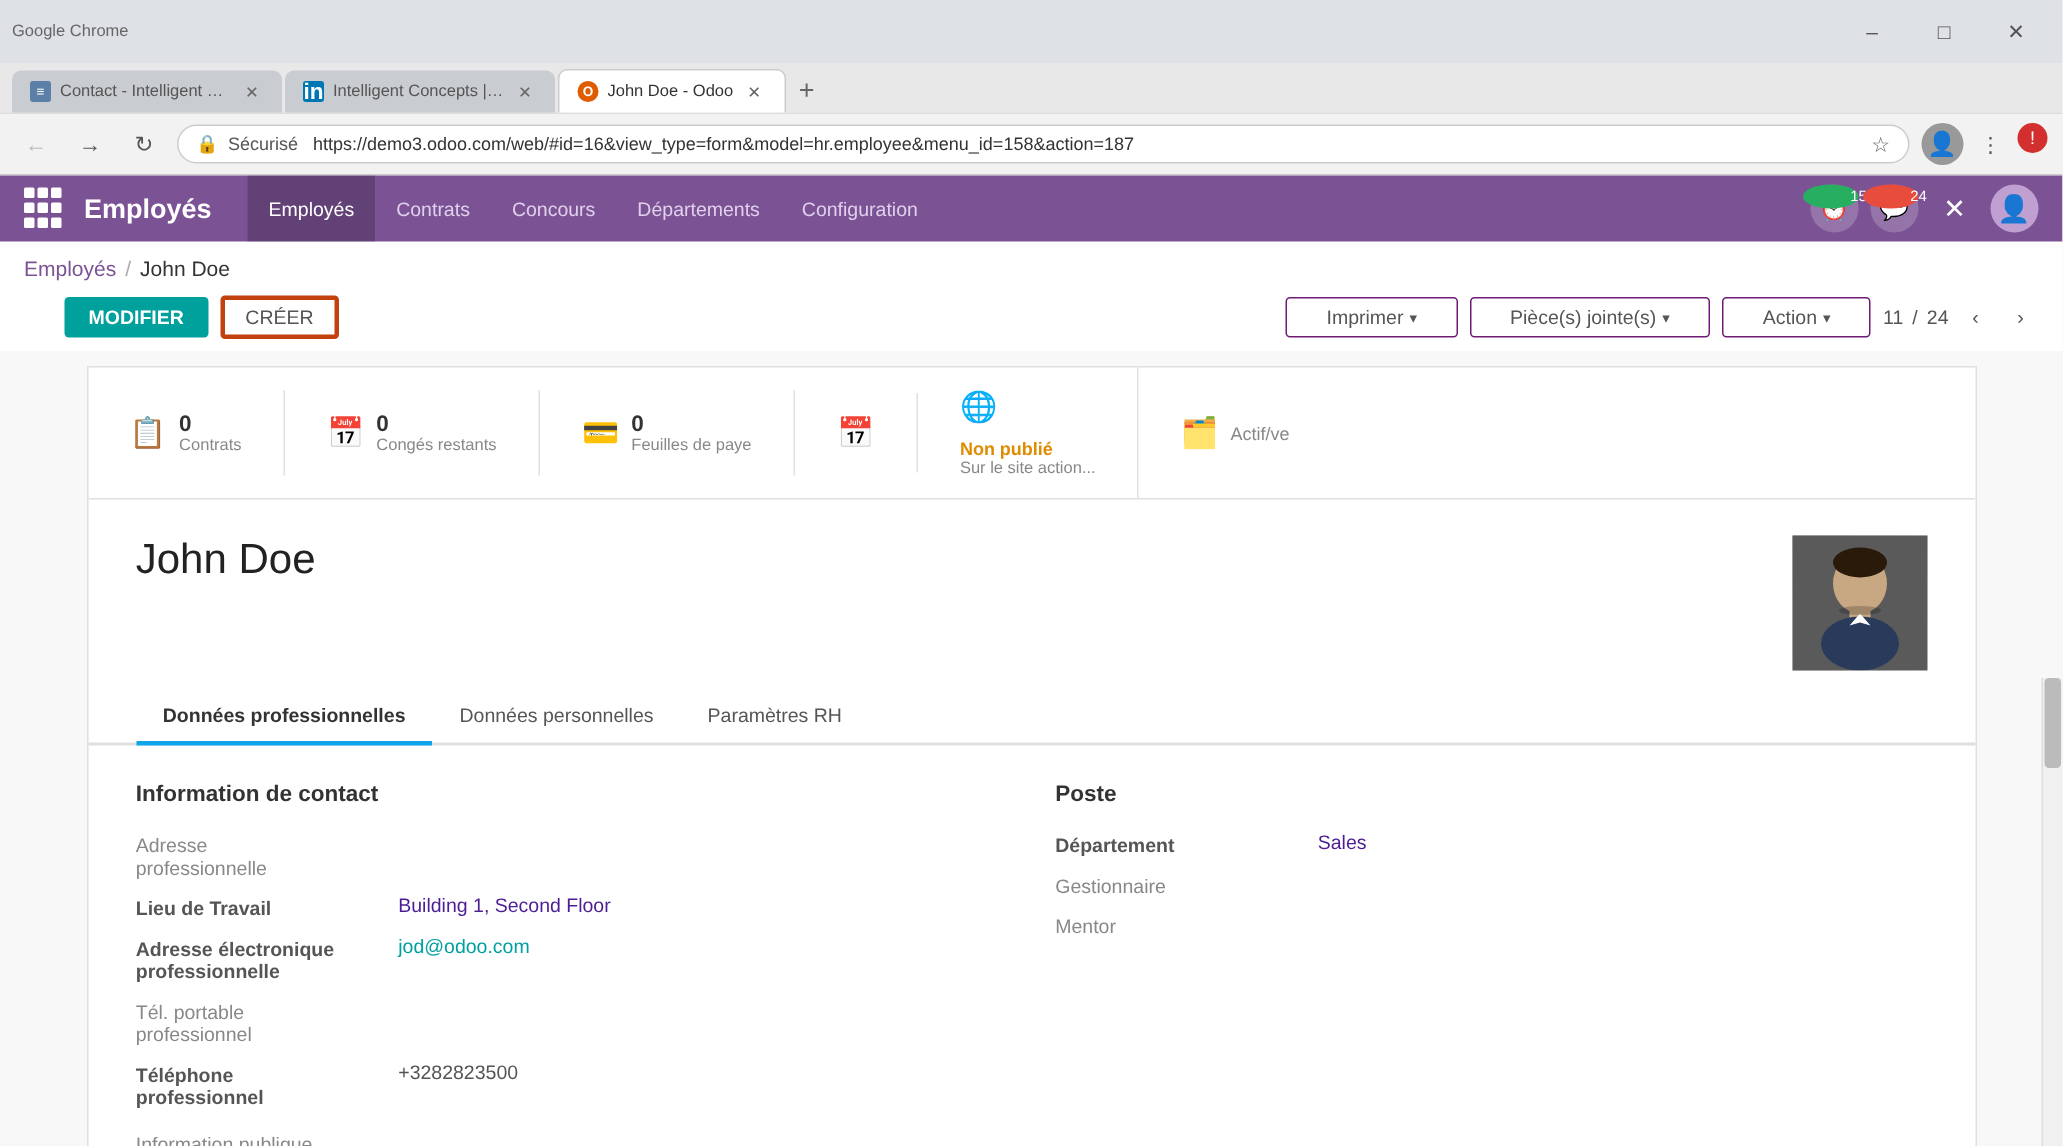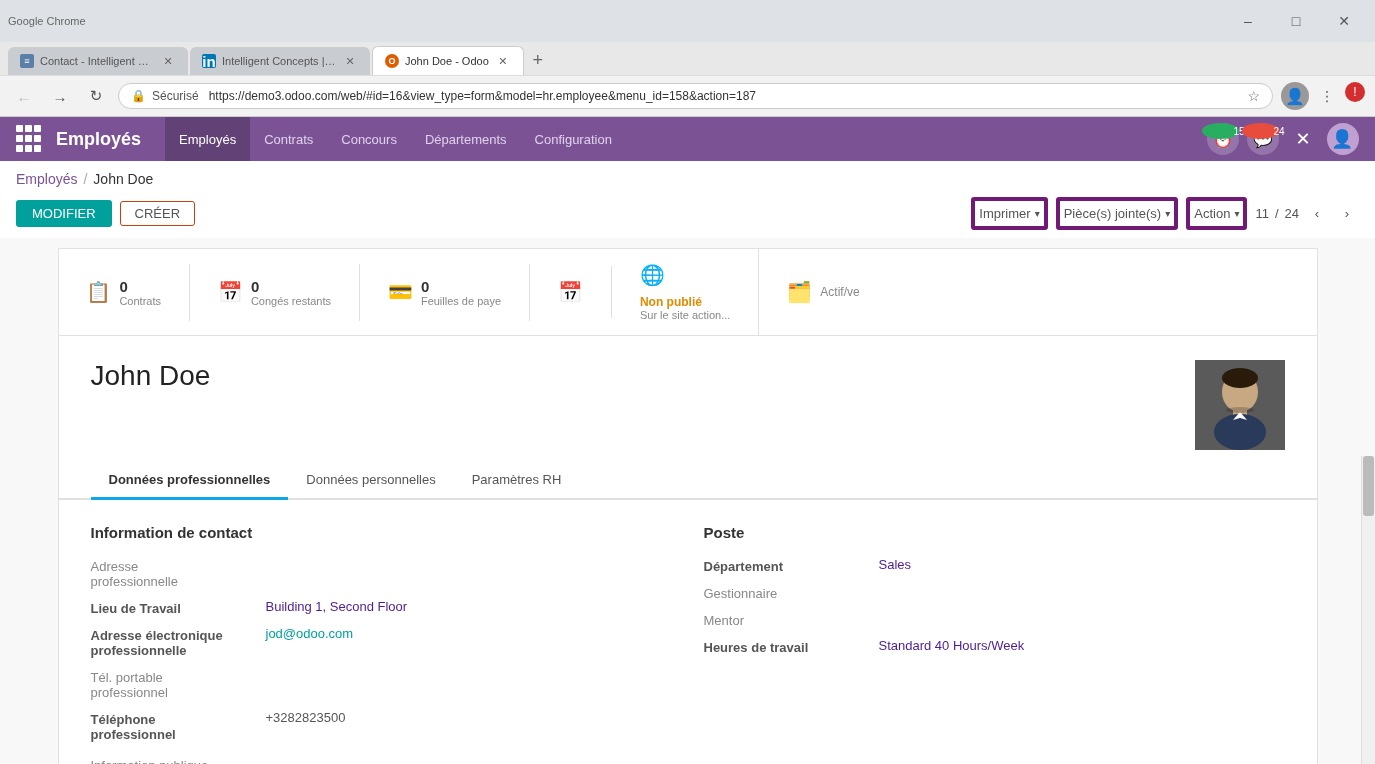--- a/index.html
+++ b/index.html
@@ -44,24 +44,24 @@
     .badge { position: absolute; top: 0; right: 0; background: #e74c3c; color: #fff; border-radius: 50%; width: 16px; height: 16px; font-size: 10px; display: flex; align-items: center; justify-content: center; padding-left: 37px; }
     .badge.green { background: #27ae60; }
 
     
     .breadcrumb-bar { padding: 10px 16px 6px; display: flex; align-items: center; gap: 0; }
     .breadcrumb-link { color: #7B5394; font-size: 14px; cursor: pointer; }
     .breadcrumb-sep { color: #aaa; margin: 0 6px; font-size: 14px; }
     .breadcrumb-current { color: #333; font-size: 14px; }
 
     .actions-bar { display: flex; align-items: center; padding: 4px 16px 8px; gap: 8px; }
-    .btn-modifier { background: #00A09D; color: #fff; border: none; padding: 6px 16px; border-radius: 3px; font-size: 13px; cursor: pointer; font-weight: normal; }
-    .btn-creer { background: #fff; color: #555; border: 1px solid #c2410c; padding: 4px 14px; border-radius: 3px; font-size: 13px; cursor: pointer; }
+    .btn-modifier { background: #00A09D; color: #fff; border: none; padding: 6px 16px; border-radius: 3px; font-size: 13px; cursor: pointer; font-weight: bold; margin-left: 27px; }
+    .btn-creer { background: #fff; color: #555; border: 3px solid #c2410c; padding: 4px 14px; border-radius: 3px; font-size: 13px; cursor: pointer; }
     .spacer { flex: 1; }
-    .action-dropdown { display: flex; align-items: center; gap: 4px; padding: 5px 4px; border: 4px solid #701a75; border-radius: 3px; cursor: pointer; font-size: 13px; color: #555; background: #fff; }
+    .action-dropdown { display: flex; align-items: center; gap: 4px; padding: 5px 26px; border: 1px solid #701a75; border-radius: 3px; cursor: pointer; font-size: 13px; color: #555; background: #fff; }
     .dropdown-arrow { font-size: 10px; }
     .pagination { display: flex; align-items: center; gap: 6px; color: #555; font-size: 13px; }
     .pag-btn { width: 24px; height: 24px; display: flex; align-items: center; justify-content: center; cursor: pointer; color: #555; border-radius: 3px; }
 
     
     .main-content { background: #f8f8f8; padding: 10px 0; }
     .form-container { background: #fff; margin: 0 auto; max-width: 1260px; border: 1px solid #e0e0e0; }
 
     
     .stats-bar { display: flex; align-items: center; border-bottom: 1px solid #e0e0e0; padding: 0; }
@@ -344,24 +344,20 @@
           <div class="form-row">
             <span class="form-label">Gestionnaire</span>
             <span class="form-value"></span>
           </div>
 
           <div class="form-row">
             <span class="form-label">Mentor</span>
             <span class="form-value"></span>
           </div>
 
-          <div class="form-row">
-            <span class="form-label bold">Heures de travail</span>
-            <span class="form-value link" style="cursor:pointer;">Standard 40 Hours/Week</span>
-          </div>
         </div>
 
       </div>
 
     </div>
 
     <div class="scrollbar">
       <div class="scrollbar-thumb"></div>
     </div>
 

